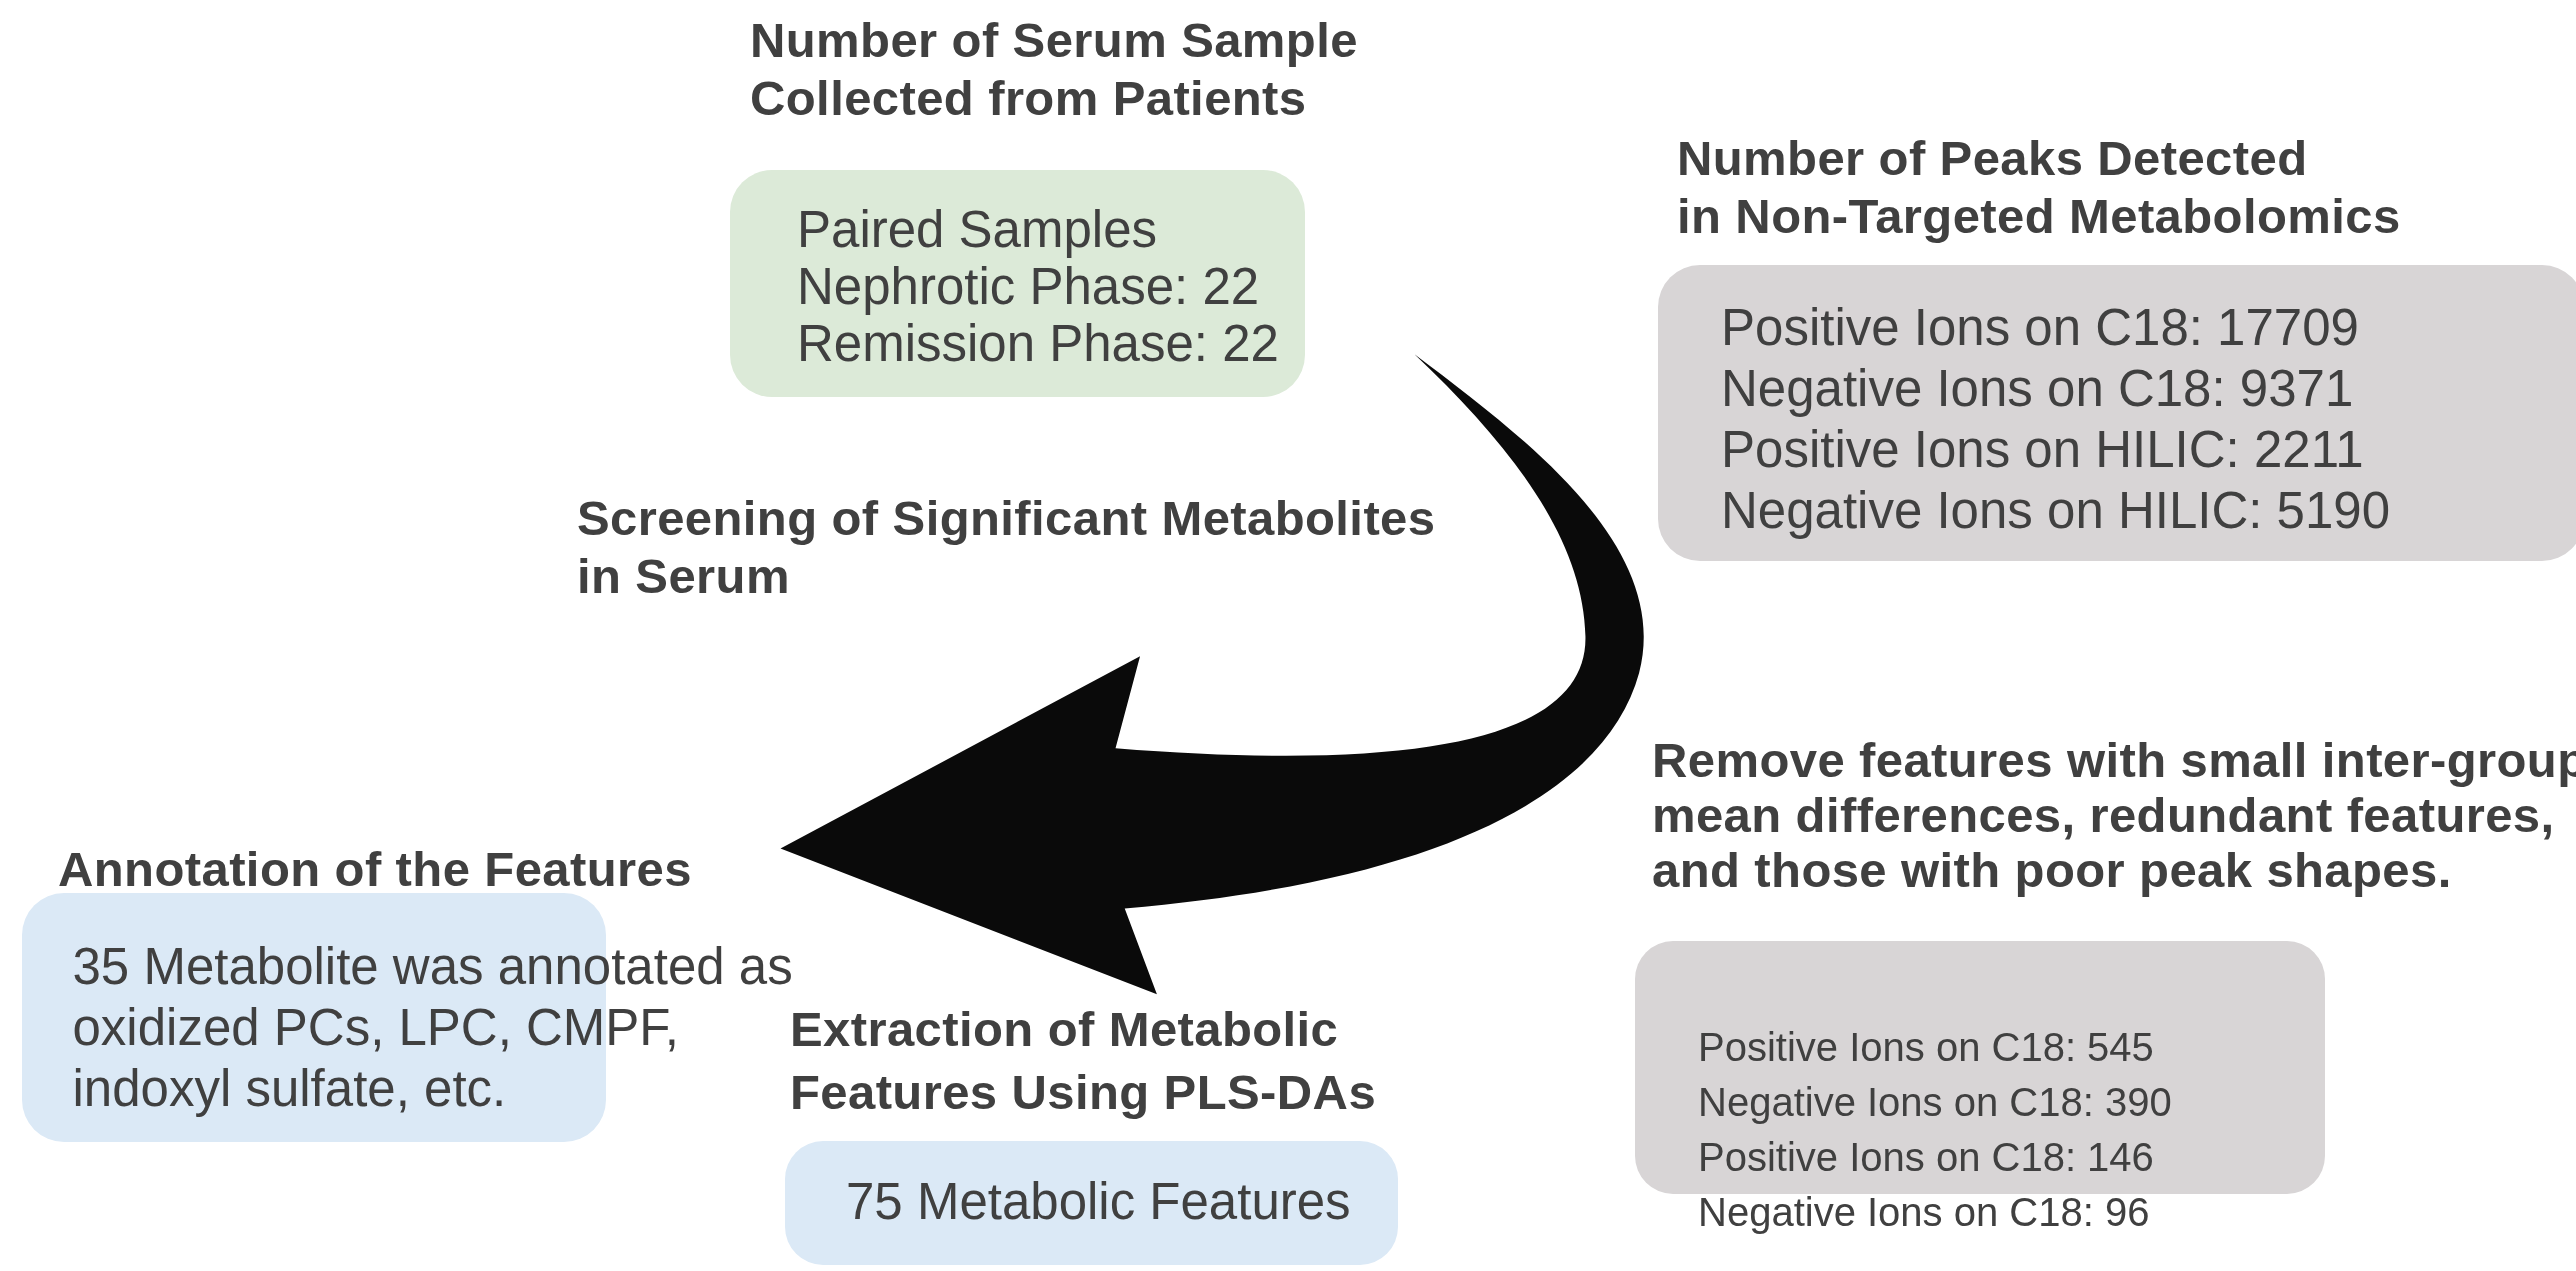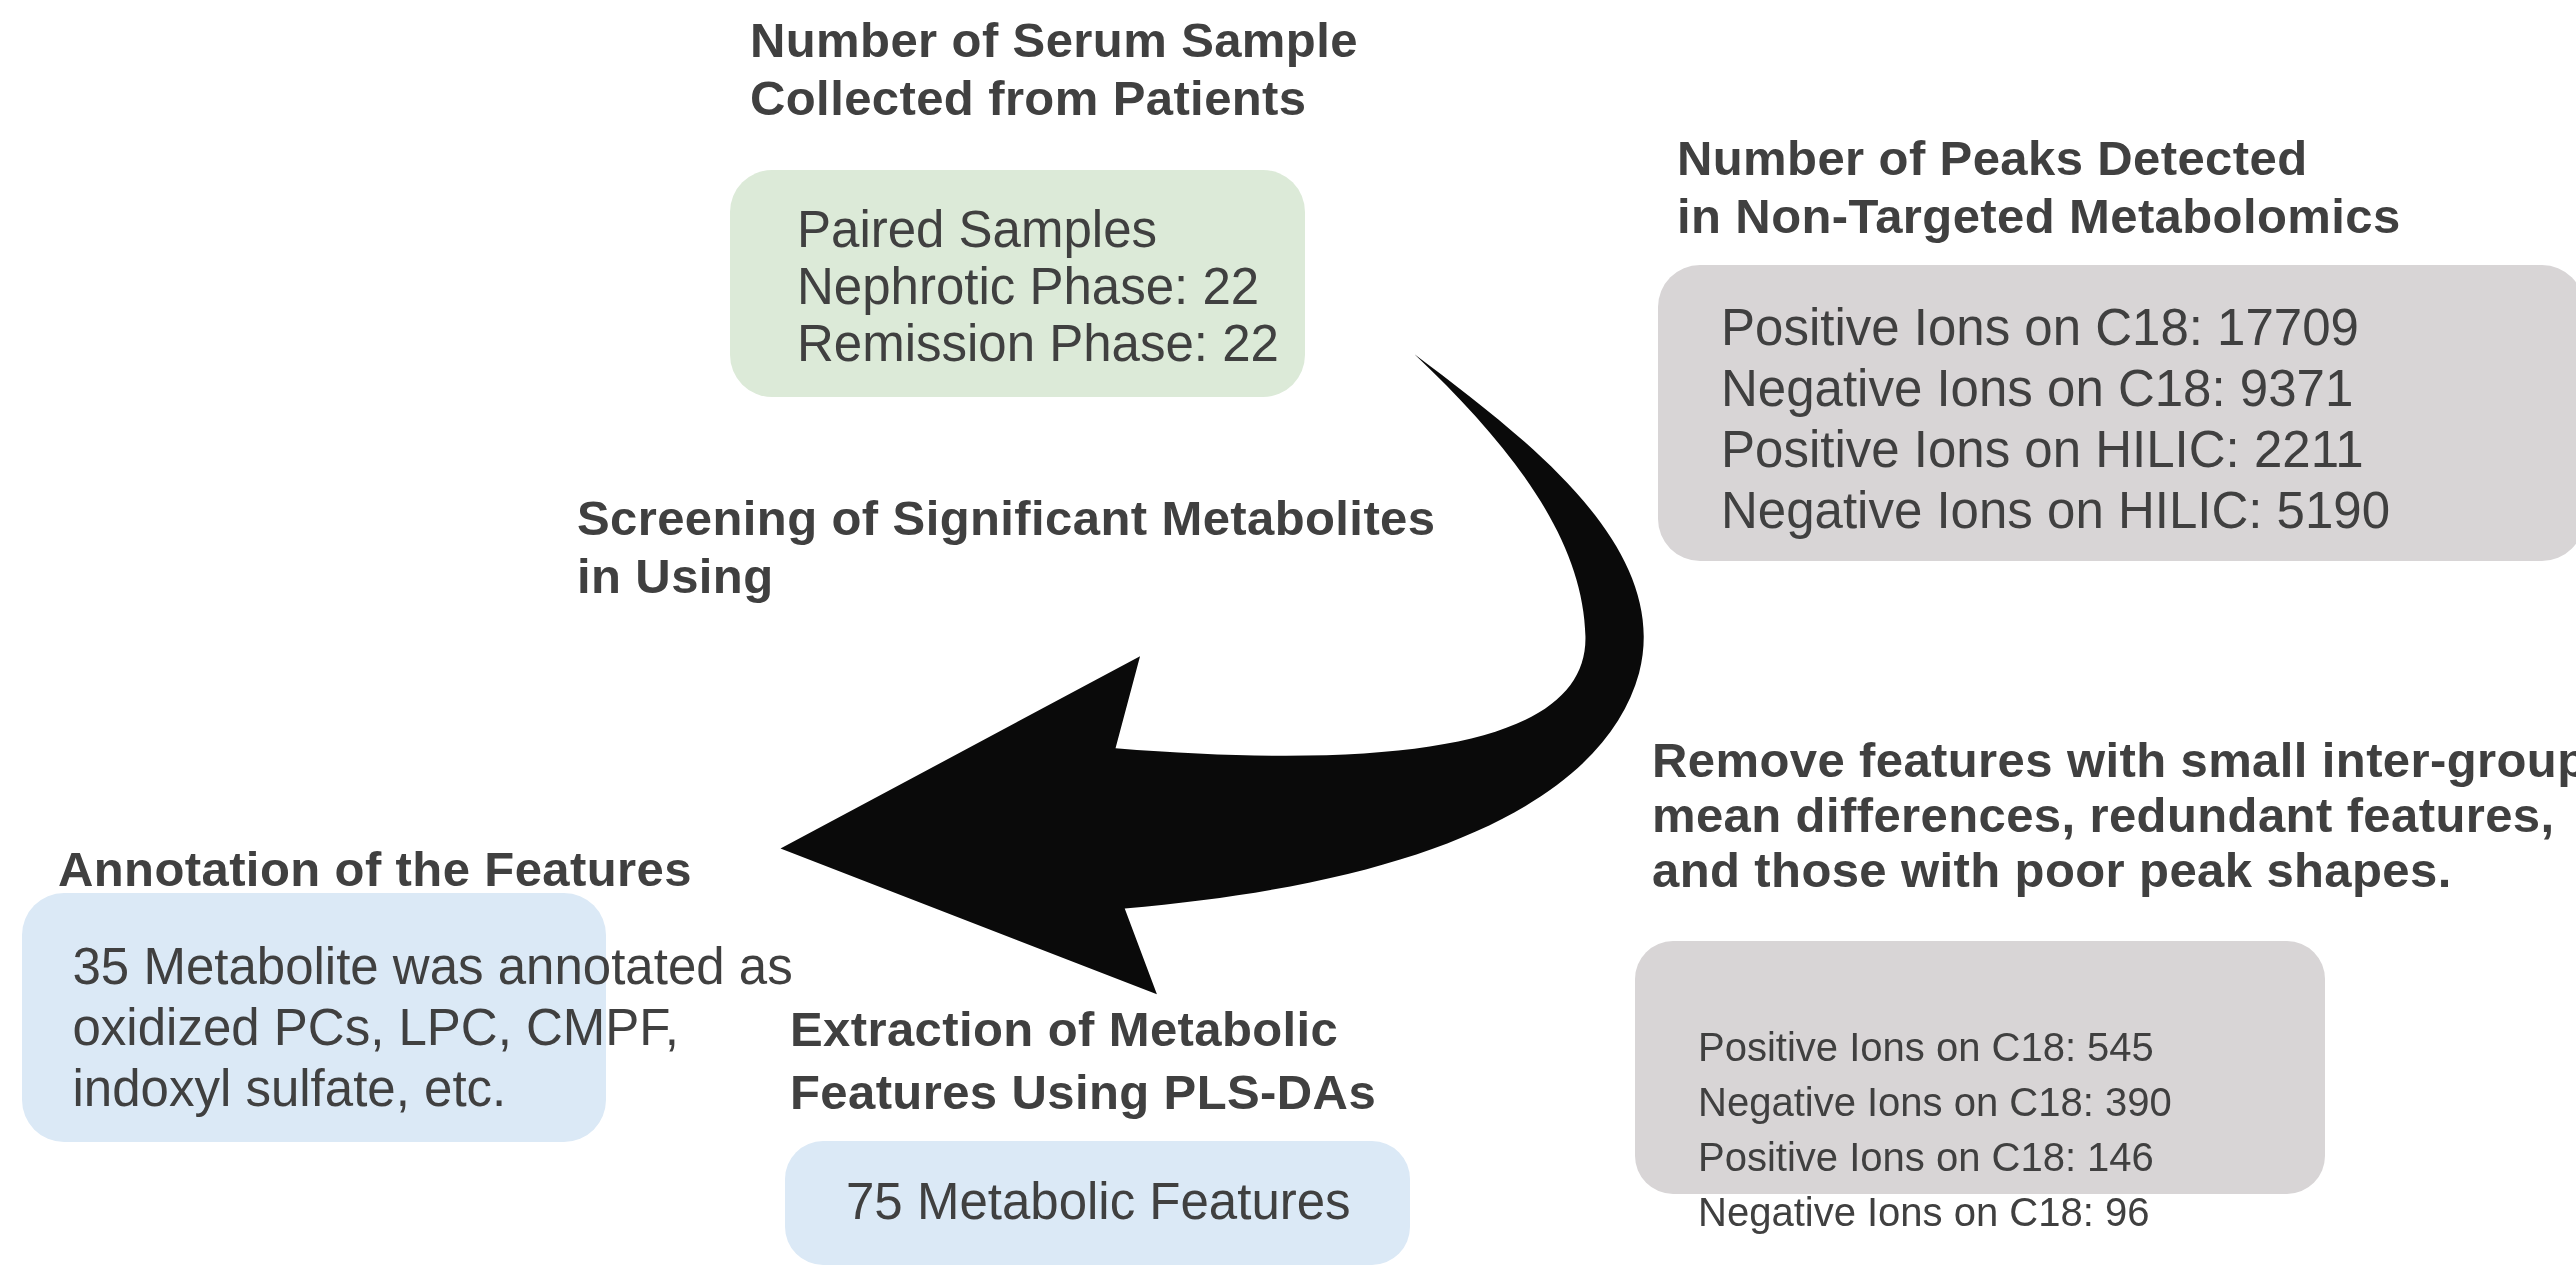--- a/index.html
+++ b/index.html
@@ -78,21 +78,21 @@
     <div class="txt" style="left:63px; top:32px; line-height:61px;">
       <div>Positive Ions on C18: 17709</div>
       <div>Negative Ions on C18: 9371</div>
       <div>Positive Ions on HILIC: 2211</div>
       <div>Negative Ions on HILIC: 5190</div>
     </div>
   </div>
 
   <div class="h" style="left:577px; top:489px;">
     <div>Screening of Significant Metabolites</div>
-    <div>in Using</div>
+    <div>in Serum</div>
   </div>
 
   <div class="h" style="left:1652px; top:733px; line-height:55px;">
     <div>Remove features with small inter-group</div>
     <div>mean differences, redundant features,</div>
     <div>and those with poor peak shapes.</div>
   </div>
   <div class="box gray" style="left:1635px; top:941px; width:690px; height:253px; border-radius:38px;">
     <div class="txt" style="left:63px; top:31px; font-size:40px; line-height:55px;margin-top:48px;">
       <div>Positive Ions on C18: 545</div>
@@ -110,20 +110,20 @@
       <div>35 Metabolite was annotated as</div>
       <div>oxidized PCs, LPC, CMPF,</div>
       <div>indoxyl sulfate, etc.</div>
     </div>
   </div>
 
   <div class="h" style="left:790px; top:998px; line-height:63px;">
     <div>Extraction of Metabolic</div>
     <div>Features Using PLS-DAs</div>
   </div>
-  <div class="box blue" style="left:785px; top:1141px; width:613px; height:124px; border-radius:38px;padding-left:12px;">
+  <div class="box blue" style="left:785px; top:1141px; width:613px; height:124px; border-radius:38px;">
     <div class="txt" style="left:61px; top:32px;">
       <div>75 Metabolic Features</div>
     </div>
   </div>
 
 </div>
 
 
 </body></html>

